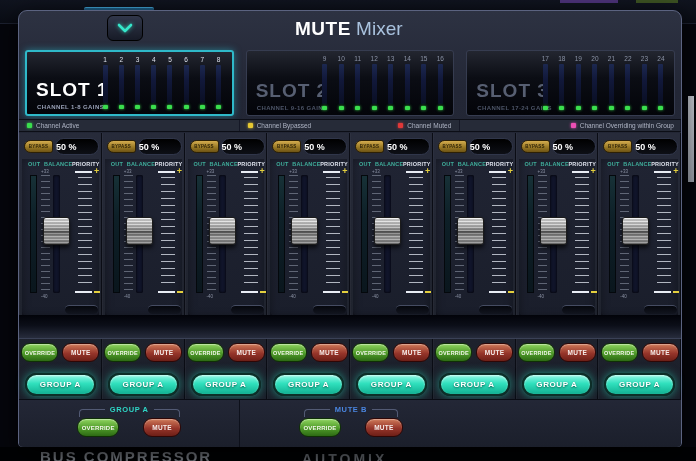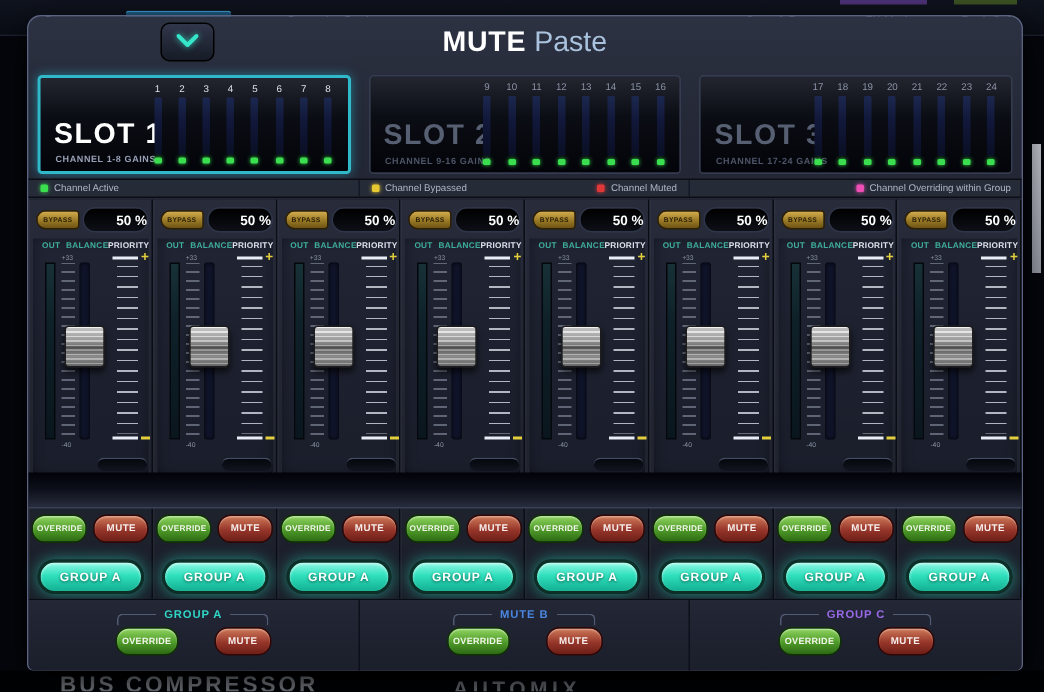--- a/index.html
+++ b/index.html
@@ -80,21 +80,21 @@
   .strip { position:relative; height:266px;
     background:linear-gradient(180deg,#272b3a,#20242f 60%,#1b1f2a);
     border-right:1px solid #0a0c14; border-left:1px solid rgba(255,255,255,.03); }
   .strip-top { position:absolute; left:0; top:5px; width:100%; height:18px; }
   .bypass-btn { position:absolute; left:4px; top:2px; width:29px; height:13px;
     background:linear-gradient(180deg,#d4ac4e,#9a7a26 55%,#6e5414); border:1px solid #2c2006;
     border-radius:7px 3px 3px 7px; color:#2e2206; font-size:4.5px; font-weight:bold;
     text-align:center; line-height:12px; letter-spacing:.2px; cursor:pointer; }
   .value-display { position:absolute; left:35px; top:0; width:44px; height:17px;
     background:linear-gradient(180deg,#000,#0d0f16); border:1px solid #30364a; border-radius:9px;
-    color:#fff; font-size:9px; font-weight:bold; text-align:right; line-height:16px; }
+    color:#fff; font-size:9px; font-weight:bold; text-align:left; line-height:16px; }
 
   .fader-panel { position:absolute; left:2px; right:2px; top:26px; height:160px;
     background:linear-gradient(180deg,#202433,#1a1e2b); border-radius:0 0 7px 7px;
     border-bottom:2px solid #05060c; box-shadow:inset 0 0 8px rgba(0,0,0,.35); }
   .lbl { position:absolute; top:2px; font-size:5.5px; font-weight:bold; letter-spacing:.2px; }
   .out-lbl { left:6px; color:#3fae9b; }
   .bal-lbl { left:22px; color:#3fae9b; }
   .pri-lbl { left:50px; color:#dde1ec; }
   .out-meter { position:absolute; left:8px; top:16px; width:7px; height:118px;
     background:linear-gradient(180deg,#173137 0%,#0e2028 35%,#0a161d 100%); border:1px solid #04080c; }
@@ -178,21 +178,21 @@
 
   <div class="collapse-btn">
     <span>
       <svg width="16" height="10" viewBox="0 0 16 10">
           <polyline points="2,2 8,8 14,2" fill="none" stroke="#36e6ca" stroke-width="2.6" stroke-linecap="round" stroke-linejoin="round"></polyline>
         </svg>
     </span>
   </div>
 
   <div class="title-wrap">
-    <span class="title-bold">MUTE</span><span class="title-light"> Paste</span>
+    <span class="title-bold">MUTE</span><span class="title-light"> Mixer</span>
   </div>
 
   <div class="slots-row">
     <div class="slot-cell">
       <div class="slot-panel selected">
         <span class="slot-name">SLOT 1</span>
         <span class="slot-sub">CHANNEL 1-8 GAINS</span>
         <div class="slot-meters">
             <div class="mcol">
               <span class="mnum">1</span>
@@ -621,25 +621,14 @@
       <div class="gbracket">
         <span class="brk l"></span>
         <span class="glabel" style="color: rgb(74, 134, 224);">MUTE B</span>
         <span class="brk r"></span>
       </div>
       <div class="gbuttons">
         <div class="override-btn">OVERRIDE</div>
         <div class="mute-btn">MUTE</div>
       </div>
     </div>
-    <div class="group-sec">
-      <div class="gbracket">
-        <span class="brk l"></span>
-        <span class="glabel" style="color: rgb(154, 106, 232);">GROUP C</span>
-        <span class="brk r"></span>
-      </div>
-      <div class="gbuttons">
-        <div class="override-btn">OVERRIDE</div>
-        <div class="mute-btn">MUTE</div>
-      </div>
-    </div>
   </div>
 </div>
 
 </body></html>

